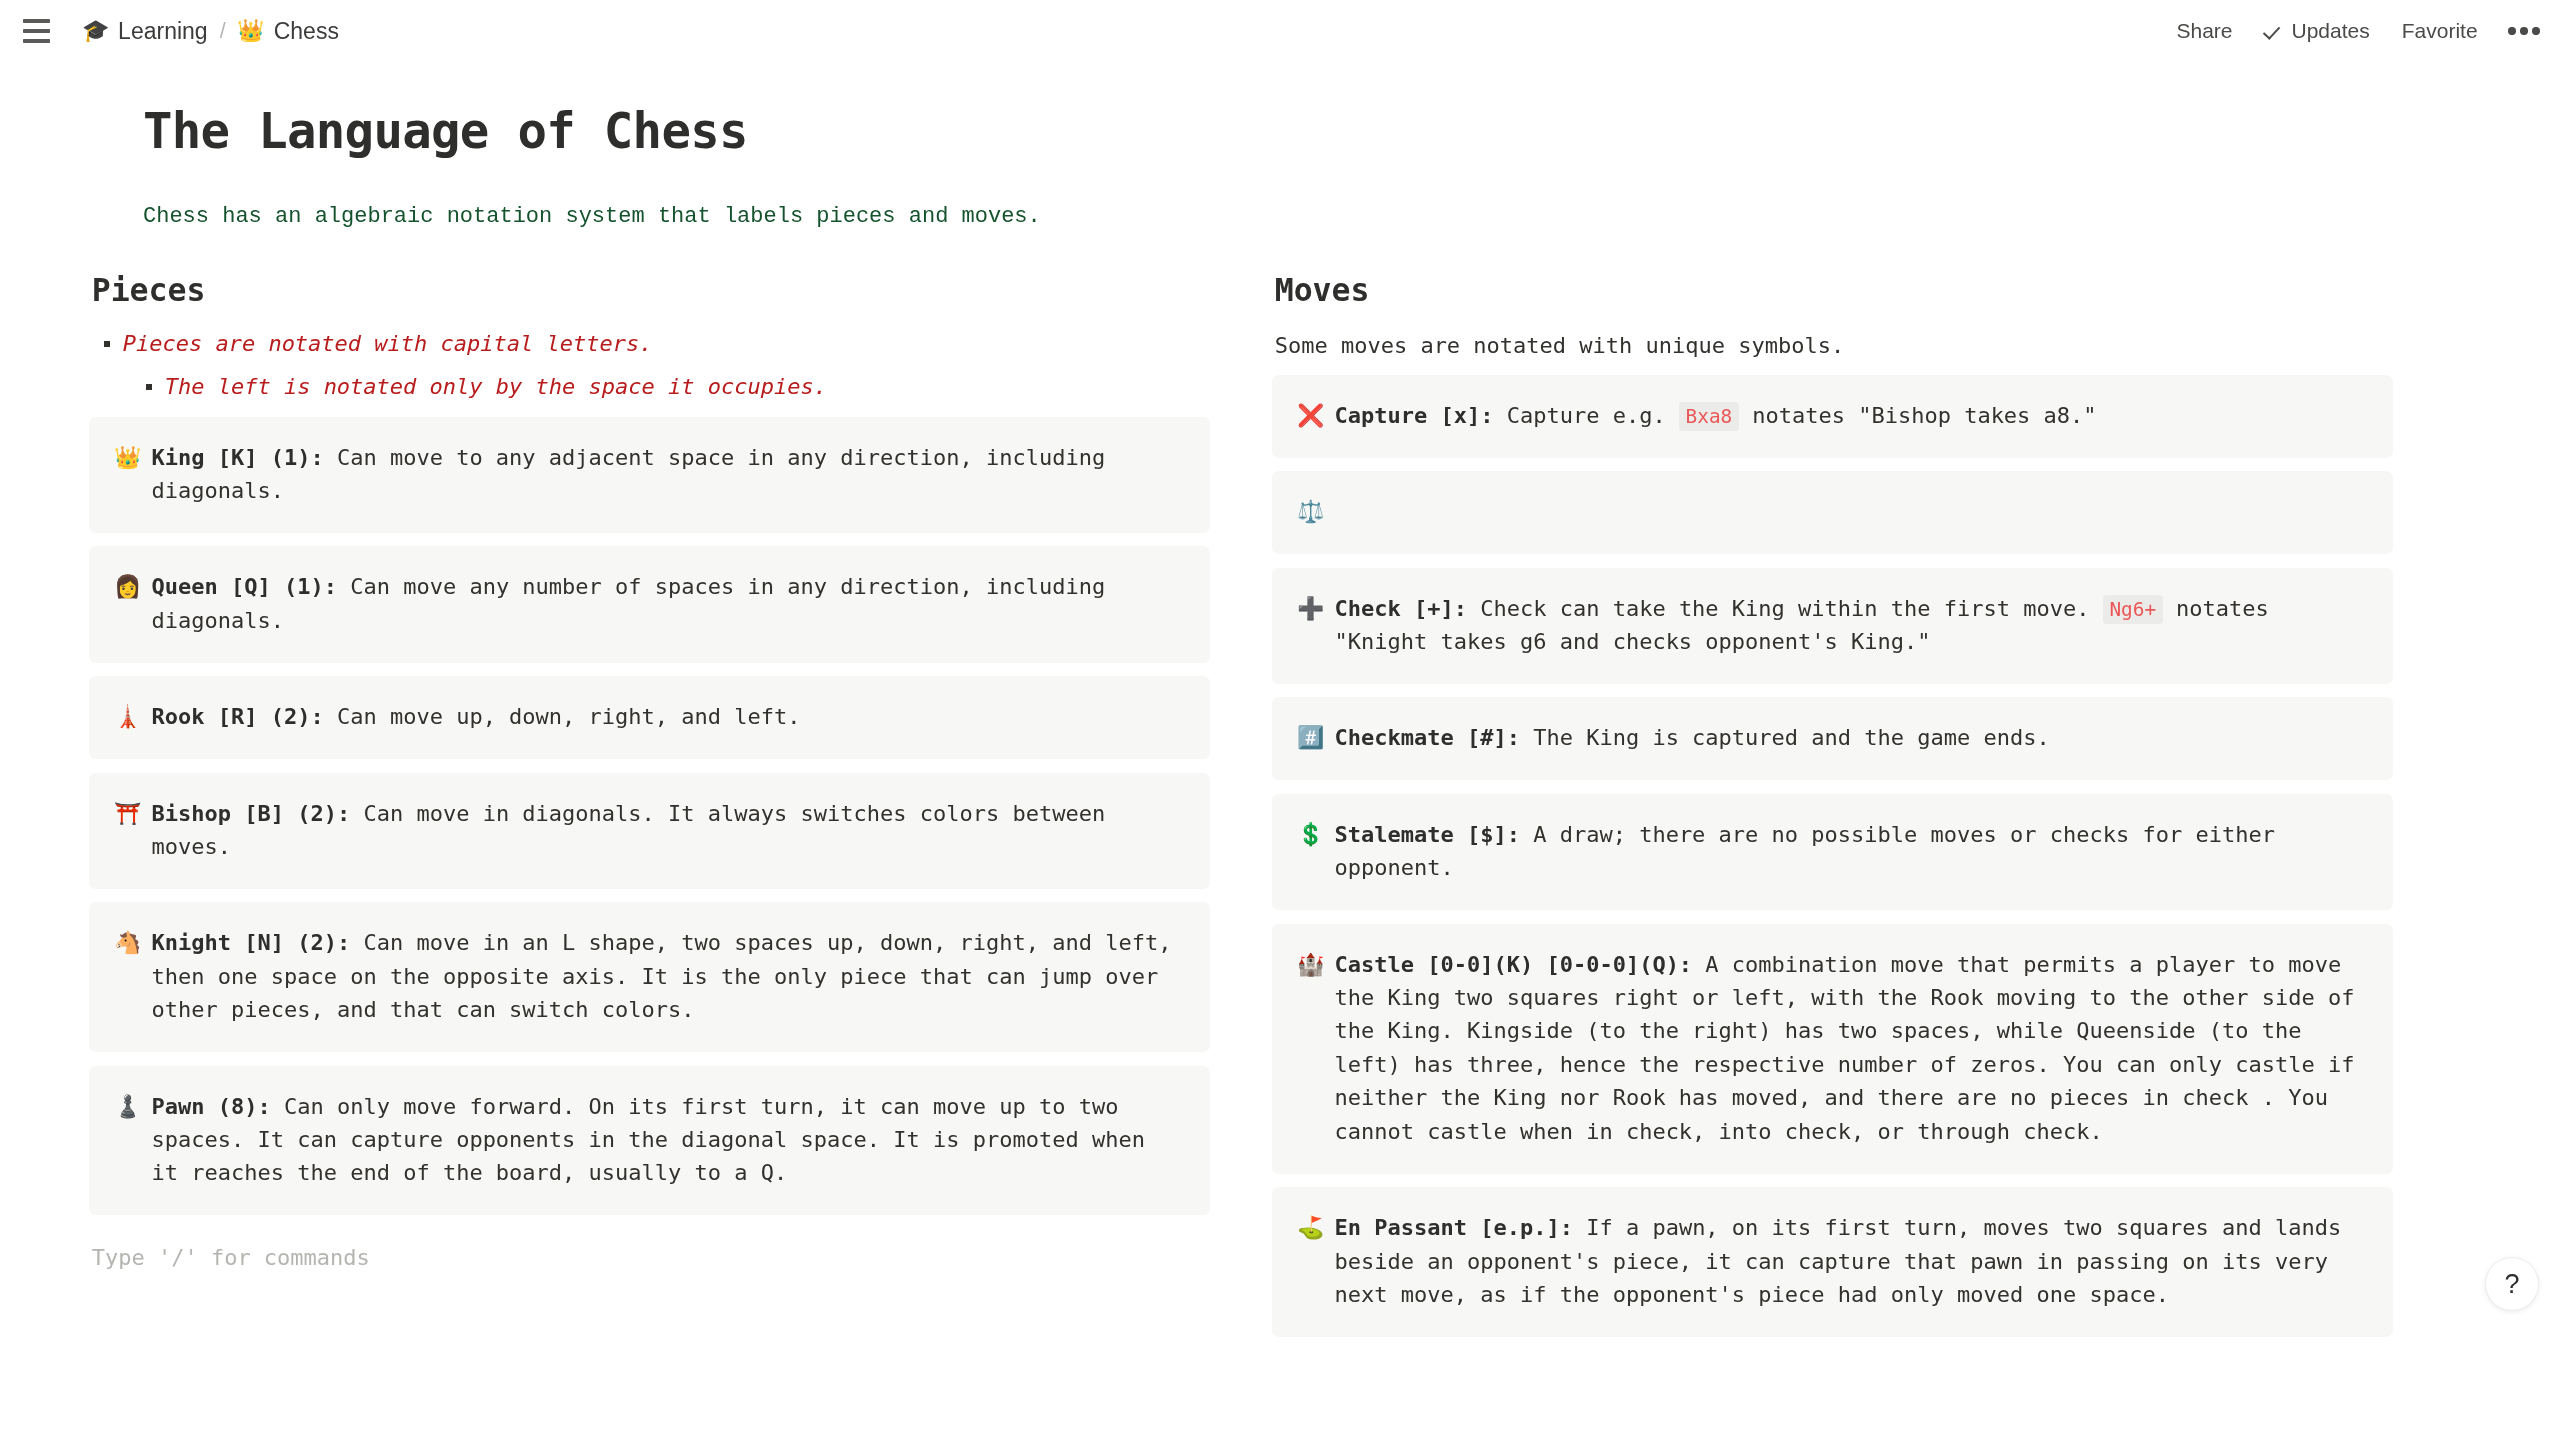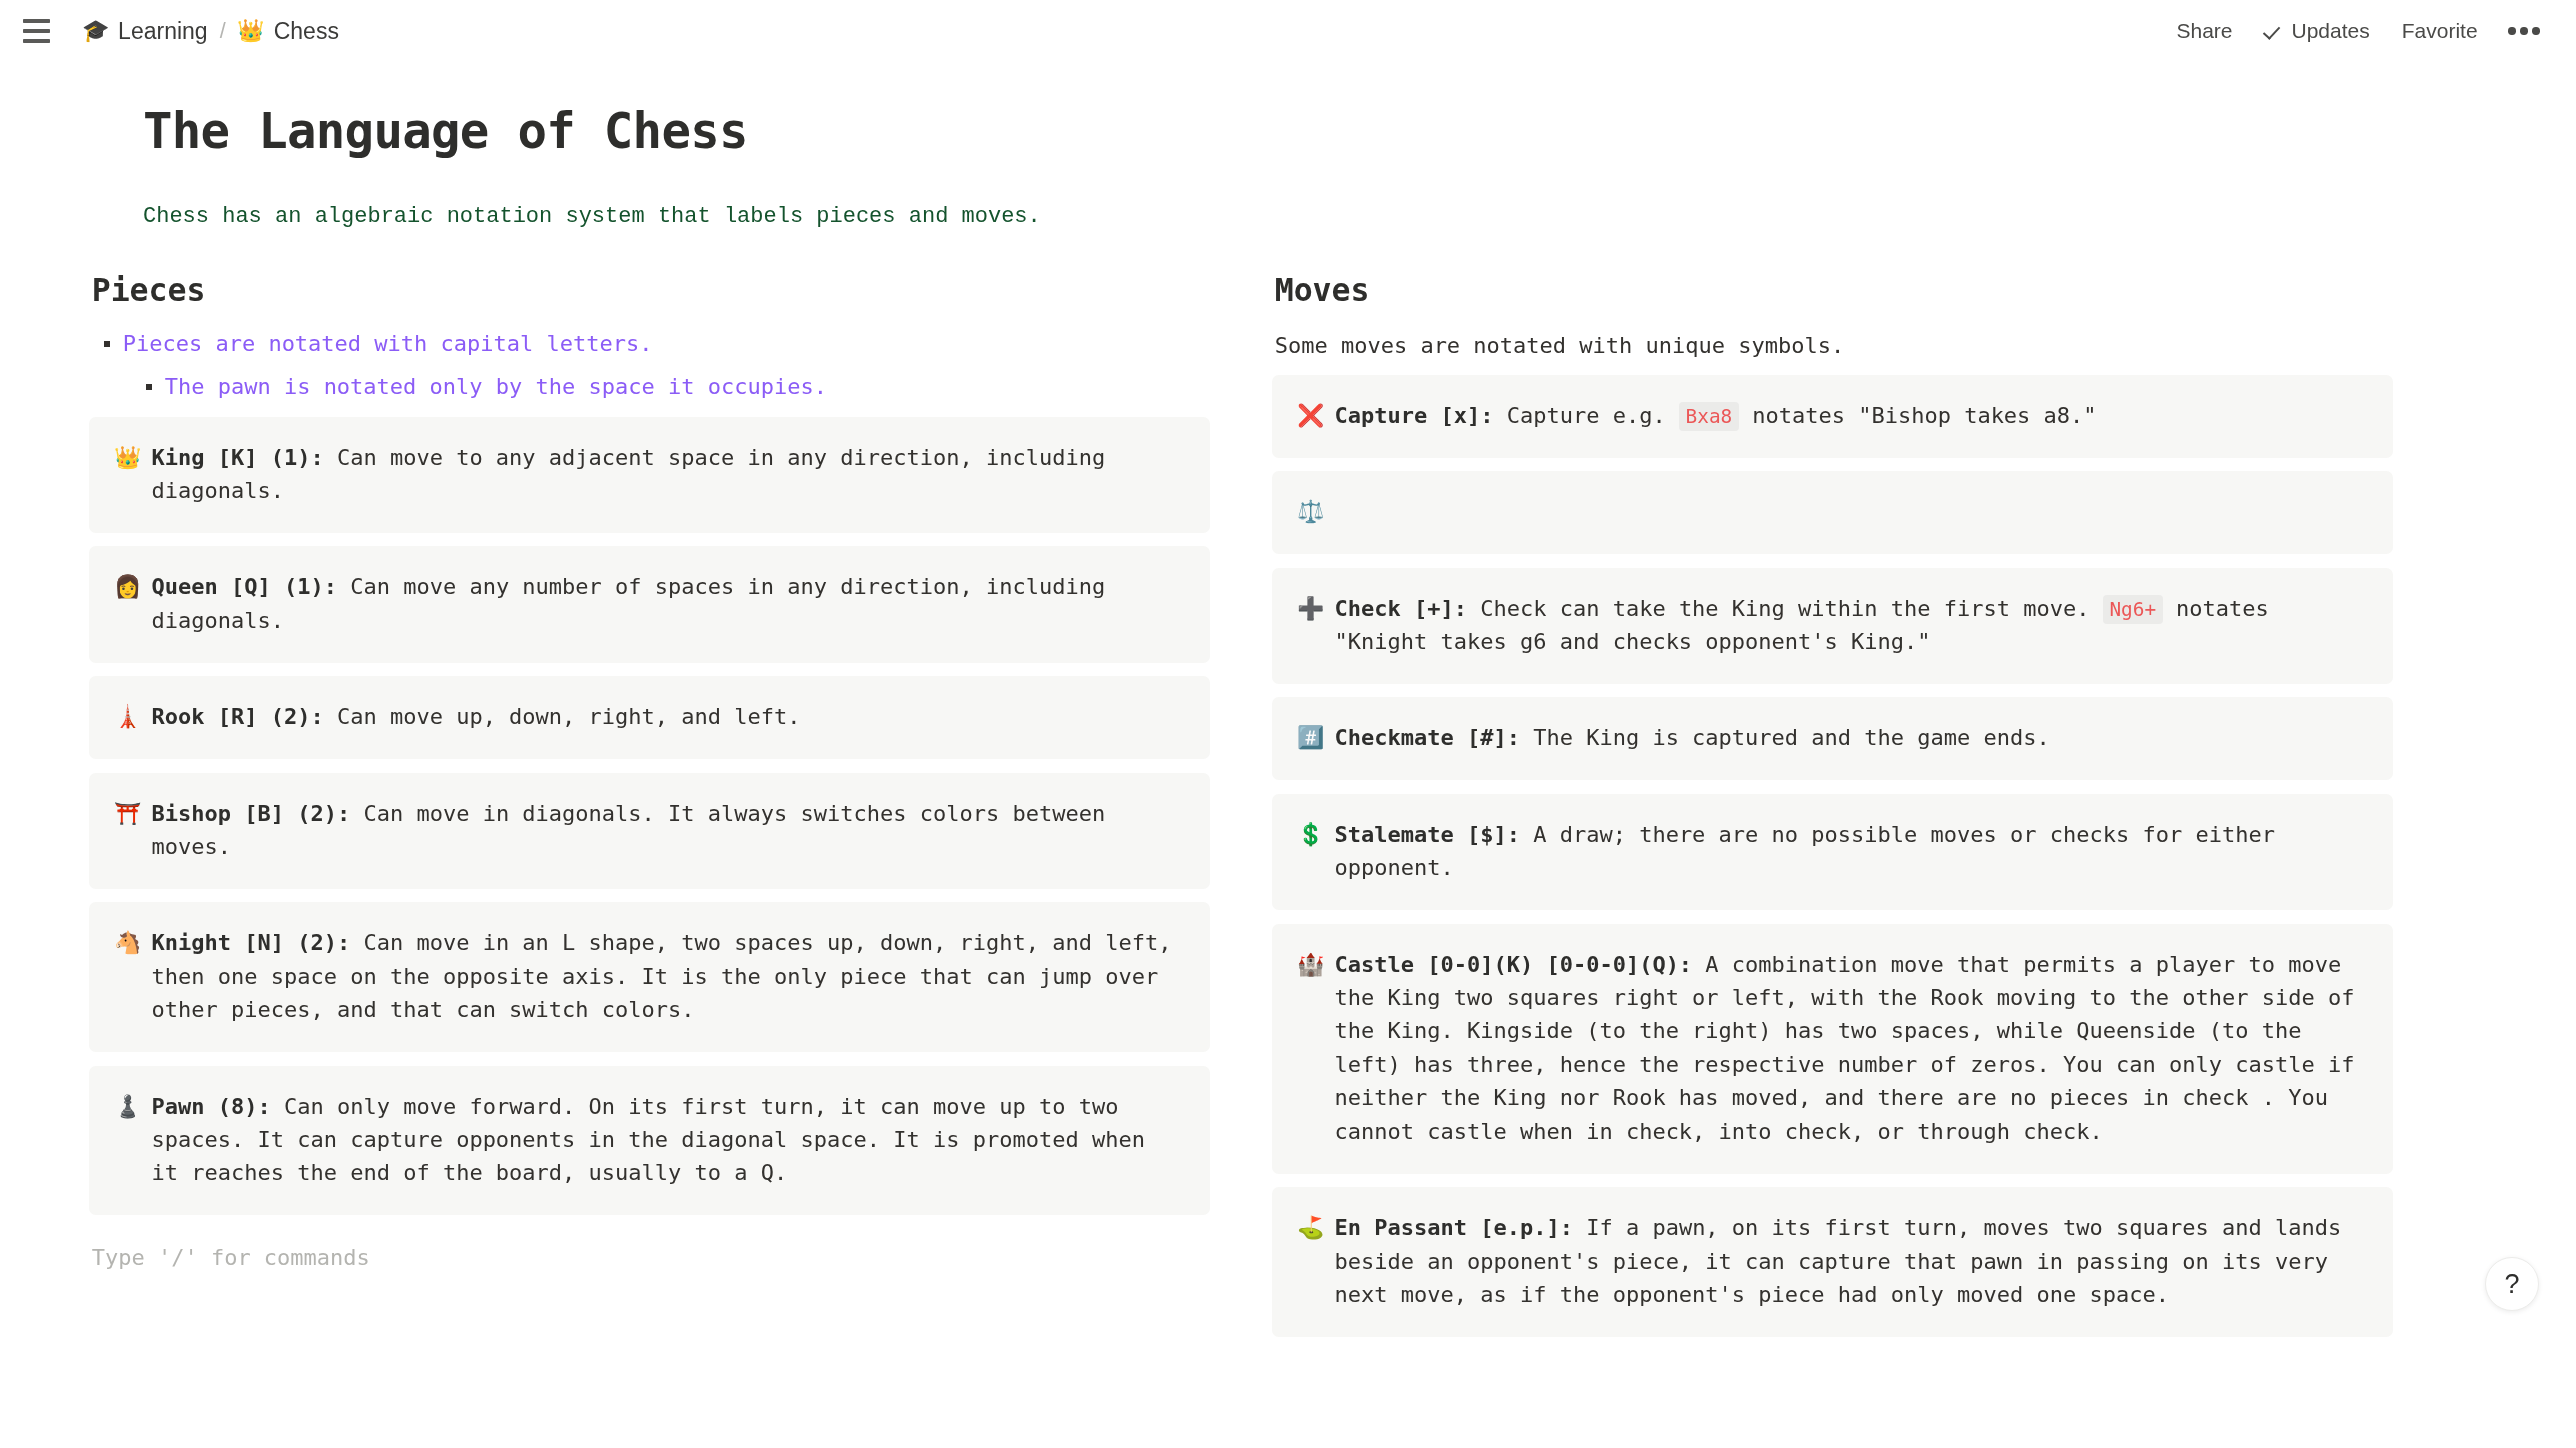--- a/index.html
+++ b/index.html
@@ -153,25 +153,26 @@
     color: #33312e;
     margin-top: 19px;
     line-height: 1.5;
     padding-left: 2.7px;
   }
 
   ul.bullets { list-style: none; margin-top: 17.4px; padding-left: 2.7px; }
   ul.bullets li {
     font-family: "DejaVu Sans Mono", monospace;
     font-size: 22px;
-    color: #8b5cf6;
+    color: #b91c1c;
     line-height: 1.52;
     position: relative;
     padding-left: 31px;
     margin-top: 9.4px;
+    font-style: italic;
   }
   ul.bullets li::before {
     content: "";
     position: absolute;
     left: 12px;
     top: 14px;
     width: 6px; height: 6px;
     background: #33312e;
   }
   ul.bullets li.nested { margin-left: 42px; }
@@ -291,21 +292,21 @@
     <div class="doc-sub">Chess has an algebraic notation system that labels pieces and moves.</div>
   </div>
 
   <div class="columns">
 
     <div class="col">
       <div class="sec-title">Pieces</div>
 
       <ul class="bullets">
         <li>Pieces are notated with capital letters.</li>
-        <li class="nested">The pawn is notated only by the space it occupies.</li>
+        <li class="nested">The left is notated only by the space it occupies.</li>
       </ul>
 
       <div id="pieces-callouts">
           <div class="callout">
             <span class="callout-emoji">👑</span>
             <span class="callout-text"><b>King [K] (1):</b><span> Can move to any adjacent space in any direction, including diagonals.</span></span>
           </div>
           <div class="callout">
             <span class="callout-emoji">👩</span>
             <span class="callout-text"><b>Queen [Q] (1):</b><span> Can move any number of spaces in any direction, including diagonals.</span></span>

